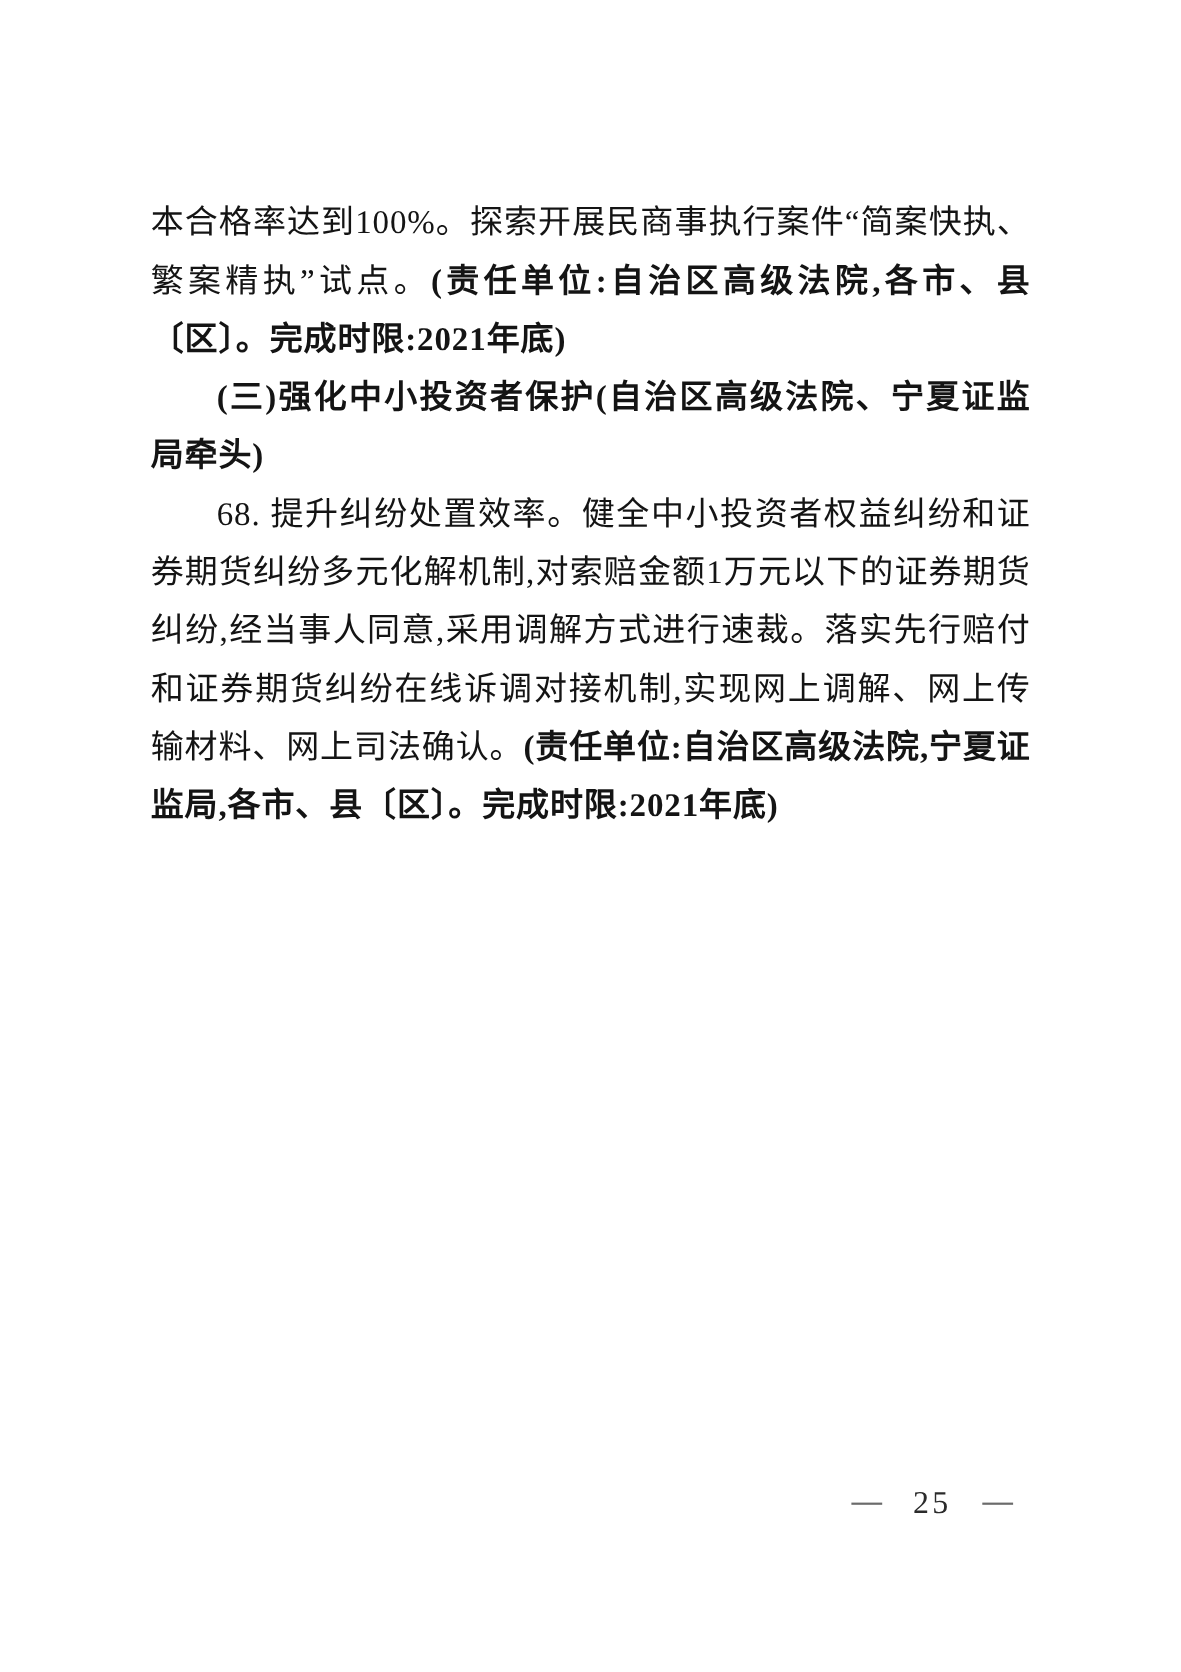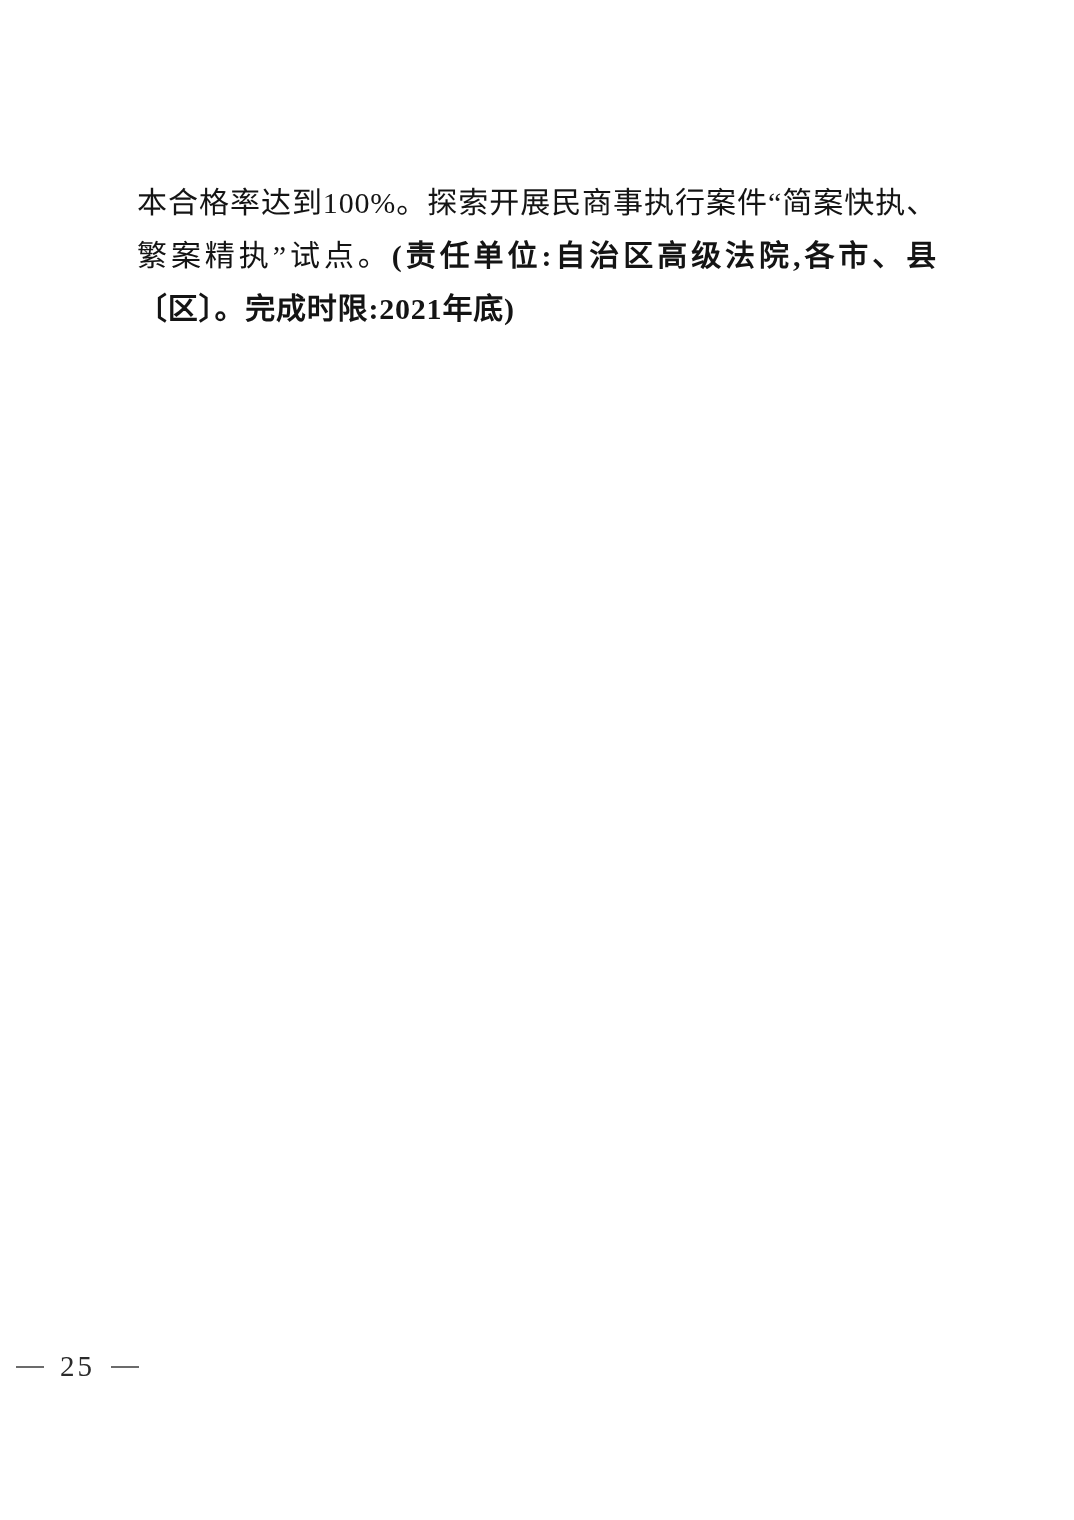--- a/index.html
+++ b/index.html
@@ -36,23 +36,25 @@
     text-indent: 2em;
   }
   .seg { font-weight: normal; }
   .seg-bold { font-weight: bold; }
   .footer {
     position: absolute;
     top: 1350px;
     left: 0;
     width: 937px;           
     display: flex;
+    justify-content: flex-end;
     align-items: center;
     font-size: 29px;
     color: #2b2b2b;
+    gap: 12px;
   }
   .footer .dash {
     display: inline-block;
     width: 28px;
     height: 2px;
     background: #6b6b6b;
     margin: 0 16px;
   }
   .footer .num {
     letter-spacing: 3px;
@@ -60,20 +62,22 @@
   }
 </style>
 </head>
 <body>
 
 <div class="page">
 
   <div class="textblock">
 
   <p class="para"><span class="seg">本合格率达到100%。探索开展民商事执行案件“简案快执、繁案精执”试点。</span><span class="seg seg-bold">(责任单位:自治区高级法院,各市、县〔区〕。完成时限:2021年底)</span></p>
+      <p class="para indent"><span class="seg seg-bold">(三)强化中小投资者保护(自治区高级法院、宁夏证监局牵头)</span></p>
+      <p class="para indent"><span class="seg">68. 提升纠纷处置效率。健全中小投资者权益纠纷和证券期货纠纷多元化解机制,对索赔金额1万元以下的证券期货纠纷,经当事人同意,采用调解方式进行速裁。落实先行赔付和证券期货纠纷在线诉调对接机制,实现网上调解、网上传输材料、网上司法确认。</span><span class="seg seg-bold">(责任单位:自治区高级法院,宁夏证监局,各市、县〔区〕。完成时限:2021年底)</span></p>
     </div>
 
   <div class="footer">
     <span class="dash"></span>
     <span class="num">25</span>
     <span class="dash"></span>
   </div>
 
 </div>
 

